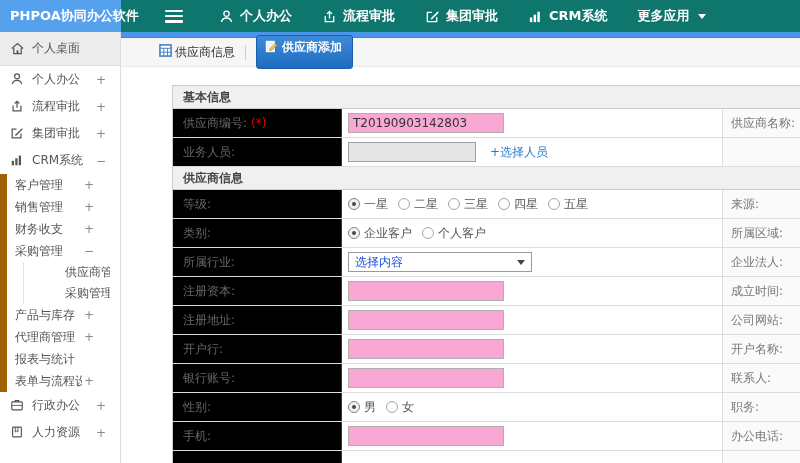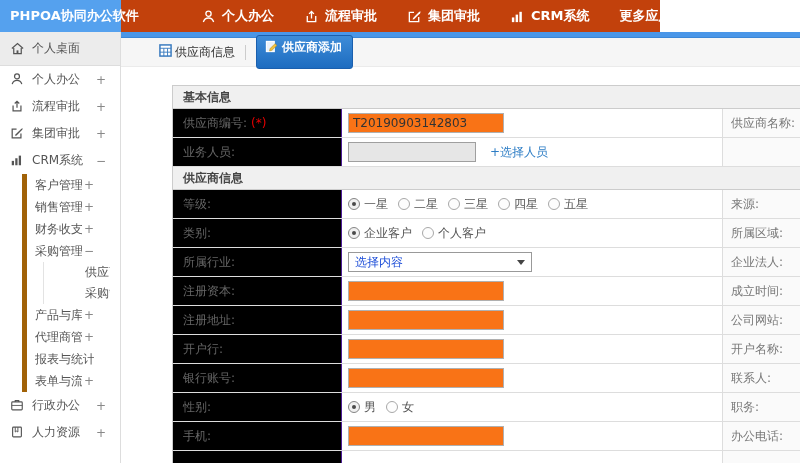--- a/index.html
+++ b/index.html
@@ -2,57 +2,57 @@
 <html><head>
 <meta charset="utf-8">
 <style>
   html,body{margin:0;padding:0;}
   body{
     width:800px;height:463px;position:relative;overflow:hidden;
     font-family:"DejaVu Sans","Liberation Sans",sans-serif;
     background:#fff;font-size:12px;
   }
   
-  .header{position:absolute;top:0;left:0;width:660px;height:32px;background:#c2410c;display:flex;align-items:center;z-index:5;}
+  .header{position:absolute;top:0;left:0;width:800px;height:32px;background:#0f766e;display:flex;align-items:center;z-index:5;}
   .logo{width:121px;height:32px;line-height:32px;background:#55a1ee;color:#fff;font-weight:bold;font-size:13px;padding-left:10px;box-sizing:border-box;white-space:nowrap;}
   .hamburger{margin-left:44px;width:18px;height:13px;display:flex;flex-direction:column;justify-content:space-between;cursor:pointer;}
   .hamburger i{display:block;height:2.5px;background:#fff;border-radius:1px;}
   .nav{display:flex;align-items:center;gap:30px;margin-left:36px;}
   .nav-item{display:flex;align-items:center;gap:6px;color:#fff;font-size:13px;font-weight:bold;cursor:pointer;white-space:nowrap;}
   .nav-item svg{display:block;}
   .caret-down{width:0;height:0;border-left:4px solid transparent;border-right:4px solid transparent;border-top:5px solid #fff;margin-left:2px;}
   
   .sidebar{position:absolute;top:32px;left:0;width:120px;bottom:0;background:#fff;border-right:1px solid #ddd;color:#555;}
   .side-item{display:flex;align-items:center;height:27px;padding:0 14px 0 10px;cursor:pointer;box-sizing:border-box;}
   .side-item.active{height:34px;background:#ececec;border-bottom:1px solid #ddd;}
   .side-item .sicon{width:15px;height:15px;margin-right:7px;color:#555;flex:0 0 auto;}
   .side-item .sicon svg{display:block;}
   .side-item .slabel{flex:1;font-size:12px;white-space:nowrap;overflow:hidden;}
   .side-item .expander{color:#888;font-size:12px;margin-left:2px;}
-  .subtree{margin-left:22px;border-left:5px solid #a16207;}
+  .subtree{border-left:7px solid #a16207;}
   .subtree .side-item{height:22px;padding:0 26px 0 8px;}
   .subtree2{margin-left:16px;border-left:1px solid #e3e3e3;padding-left:35px;}
   .subtree2 .side-item{height:21px;padding:0 10px 0 6px;}
   
   .content-top{position:absolute;left:121px;right:0;top:32px;height:5px;background:#4a96e8;border-bottom:1px solid #3b86d6;}
   .tabbar{position:absolute;left:121px;right:0;top:38px;height:29px;background:#f6f6f6;border-bottom:1px solid #ebebeb;display:flex;align-items:center;padding-left:38px;box-sizing:border-box;}
   .tab{display:flex;align-items:center;gap:3px;color:#333;cursor:pointer;font-size:12px;}
   .tab-sep{width:1px;height:15px;background:#ccc;margin:0 10px;}
   .tab-active-btn{display:flex;align-items:center;gap:4px;color:#fff;font-weight:bold;font-size:12px;cursor:pointer;
     background:linear-gradient(#3e8cd8,#1d6cc0);border:1px solid #1a5fae;border-radius:3px;padding:3px 10px 12px 8px;}
   
   .form{position:absolute;left:172px;top:85px;width:790px;border:1px solid #ccc;border-bottom:none;background:#fff;}
   .sec-header{height:22px;line-height:22px;background:#f0f0f0;border-bottom:1px solid #ccc;padding-left:10px;font-weight:bold;color:#444;font-size:12px;}
   .frow{display:flex;height:28px;border-bottom:1px solid #ddd;align-items:stretch;background:#fff;}
   .frow.partial{height:12px;border-bottom:none;}
   .cell-label{width:169px;flex:0 0 169px;padding-left:10px;box-sizing:border-box;color:#666;background:#000000;border-right:1px solid #4c1d95;display:flex;align-items:center;white-space:nowrap;}
   .cell-field{width:381px;flex:0 0 381px;padding-left:6px;box-sizing:border-box;border-right:1px solid #ddd;display:flex;align-items:center;background:#fff;}
   .cell-rlabel{flex:1;padding-left:8px;color:#777;background:#fafafa;display:flex;align-items:center;white-space:nowrap;}
   .req{color:#e60000;margin-left:4px;}
-  .txt{width:146px;height:16px;border:1px solid #b0b0b0;font-size:12px;padding:1px 4px;color:#333;font-family:inherit;background:#f97316;}
+  .txt{width:146px;height:16px;border:1px solid #b0b0b0;font-size:12px;padding:1px 4px;color:#333;font-family:inherit;background:#f9a8d4;}
   .txt.disabled{width:118px;background:#e6e6e6;border:1px solid #9f9f9f;}
   .plink{color:#2d7dc5;text-decoration:none;margin-left:14px;cursor:pointer;}
   .selectbox{width:184px;height:20px;border:1px solid #999;background:#fff;display:flex;align-items:center;justify-content:space-between;padding:0 6px;box-sizing:border-box;color:#1d4ed8;cursor:pointer;}
   .sel-caret{width:0;height:0;border-left:4px solid transparent;border-right:4px solid transparent;border-top:5px solid #444;}
   .radio-opt{display:inline-flex;align-items:center;margin-right:10px;color:#555;cursor:pointer;}
   .radio{width:12px;height:12px;border-radius:50%;border:1px solid #a8a8a8;background:#fdfdfd;box-sizing:border-box;display:inline-block;margin-right:4px;position:relative;}
   .radio.checked{border-color:#858585;background:#f0f0f0;}
   .radio.checked::after{content:"";position:absolute;left:3px;top:3px;width:4px;height:4px;border-radius:50%;background:#4a4a4a;}
 </style>
 </head>

